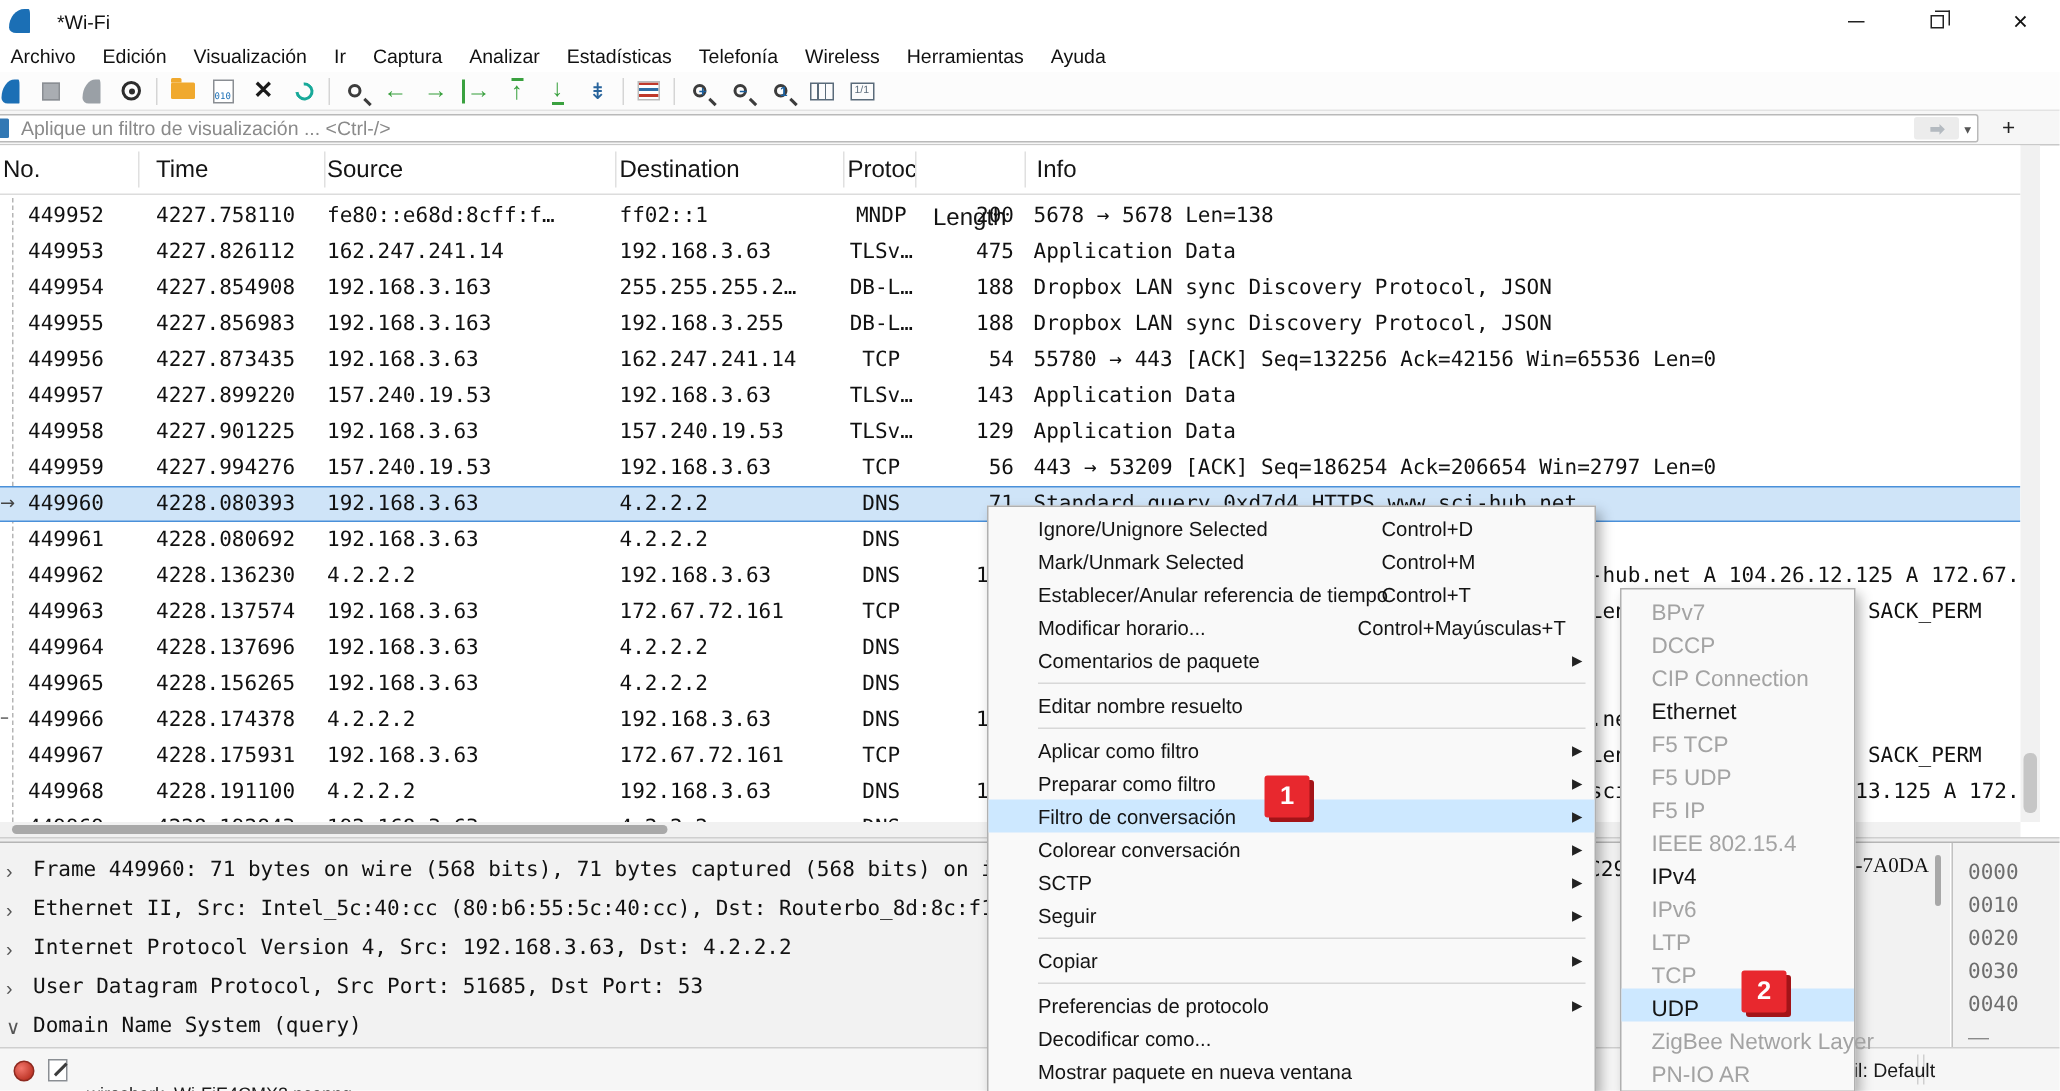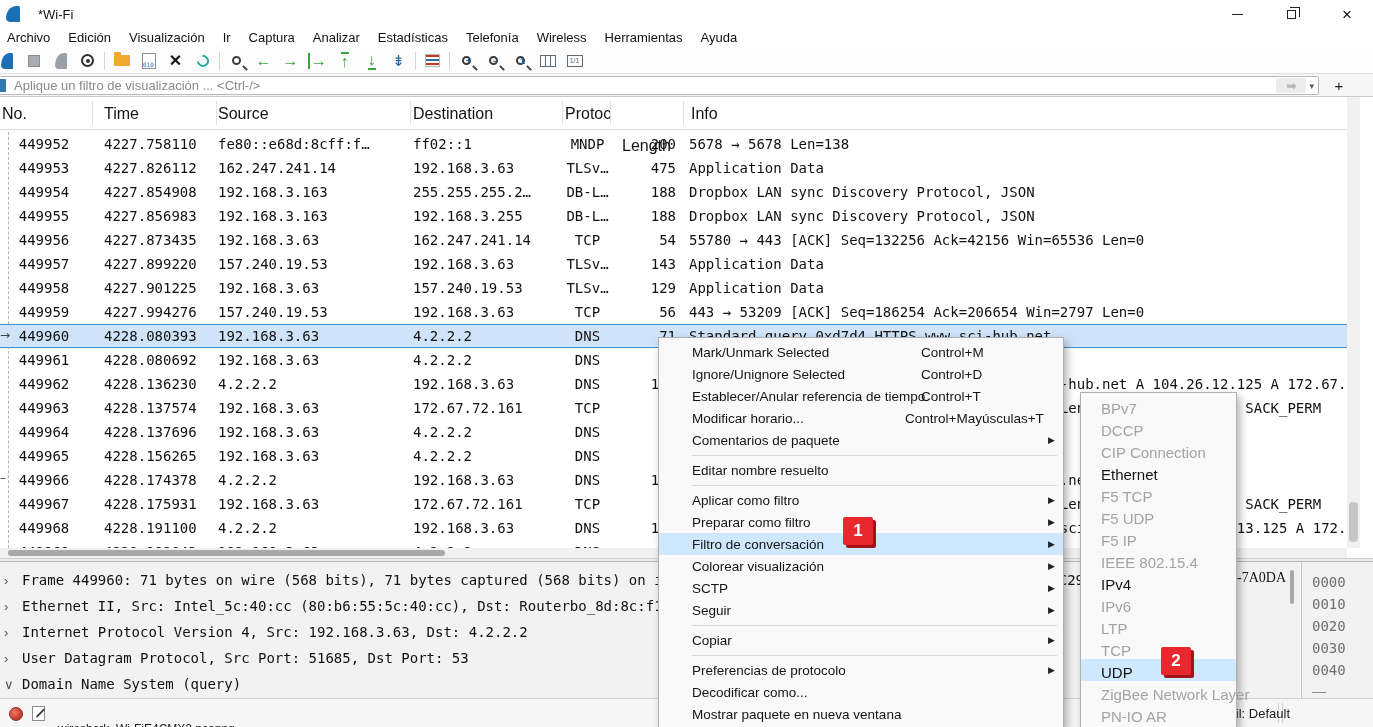--- a/index.html
+++ b/index.html
@@ -541,32 +541,32 @@
   <span id="comment-icon"></span>
   <span id="sb-filename">wireshark_Wi-FiE4CMX2.pcapng</span>
   <span class="sb-sep" style="left:1278px;"></span>
   <span class="sb-sep" style="left:1282px;"></span>
   <span id="sb-profile">Perfil: Default</span>
 </div>
 
 <div id="ctxmenu">
 
     <div class="mi">
+      <span class="mi-label">Ignore/Unignore Selected</span>
+      <span class="mi-short">Control+D</span>
+      <span class="mi-arrow"></span>
+    </div>
+
+    <div class="mi">
       <span class="mi-label">Mark/Unmark Selected</span>
       <span class="mi-short">Control+M</span>
       <span class="mi-arrow"></span>
     </div>
 
     <div class="mi">
-      <span class="mi-label">Ignore/Unignore Selected</span>
-      <span class="mi-short">Control+D</span>
-      <span class="mi-arrow"></span>
-    </div>
-
-    <div class="mi">
       <span class="mi-label">Establecer/Anular referencia de tiempo</span>
       <span class="mi-short">Control+T</span>
       <span class="mi-arrow"></span>
     </div>
 
     <div class="mi">
       <span class="mi-label">Modificar horario...</span>
       <span class="mi-short">Control+Mayúsculas+T</span>
       <span class="mi-arrow"></span>
     </div>
@@ -607,21 +607,21 @@
       <span class="mi-arrow">▶</span>
     </div>
 
     <div class="mi highlight">
       <span class="mi-label">Filtro de conversación</span>
       <span class="mi-short"></span>
       <span class="mi-arrow">▶</span>
     </div>
 
     <div class="mi">
-      <span class="mi-label">Colorear visualización</span>
+      <span class="mi-label">Colorear conversación</span>
       <span class="mi-short"></span>
       <span class="mi-arrow">▶</span>
     </div>
 
     <div class="mi">
       <span class="mi-label">SCTP</span>
       <span class="mi-short"></span>
       <span class="mi-arrow">▶</span>
     </div>
 

